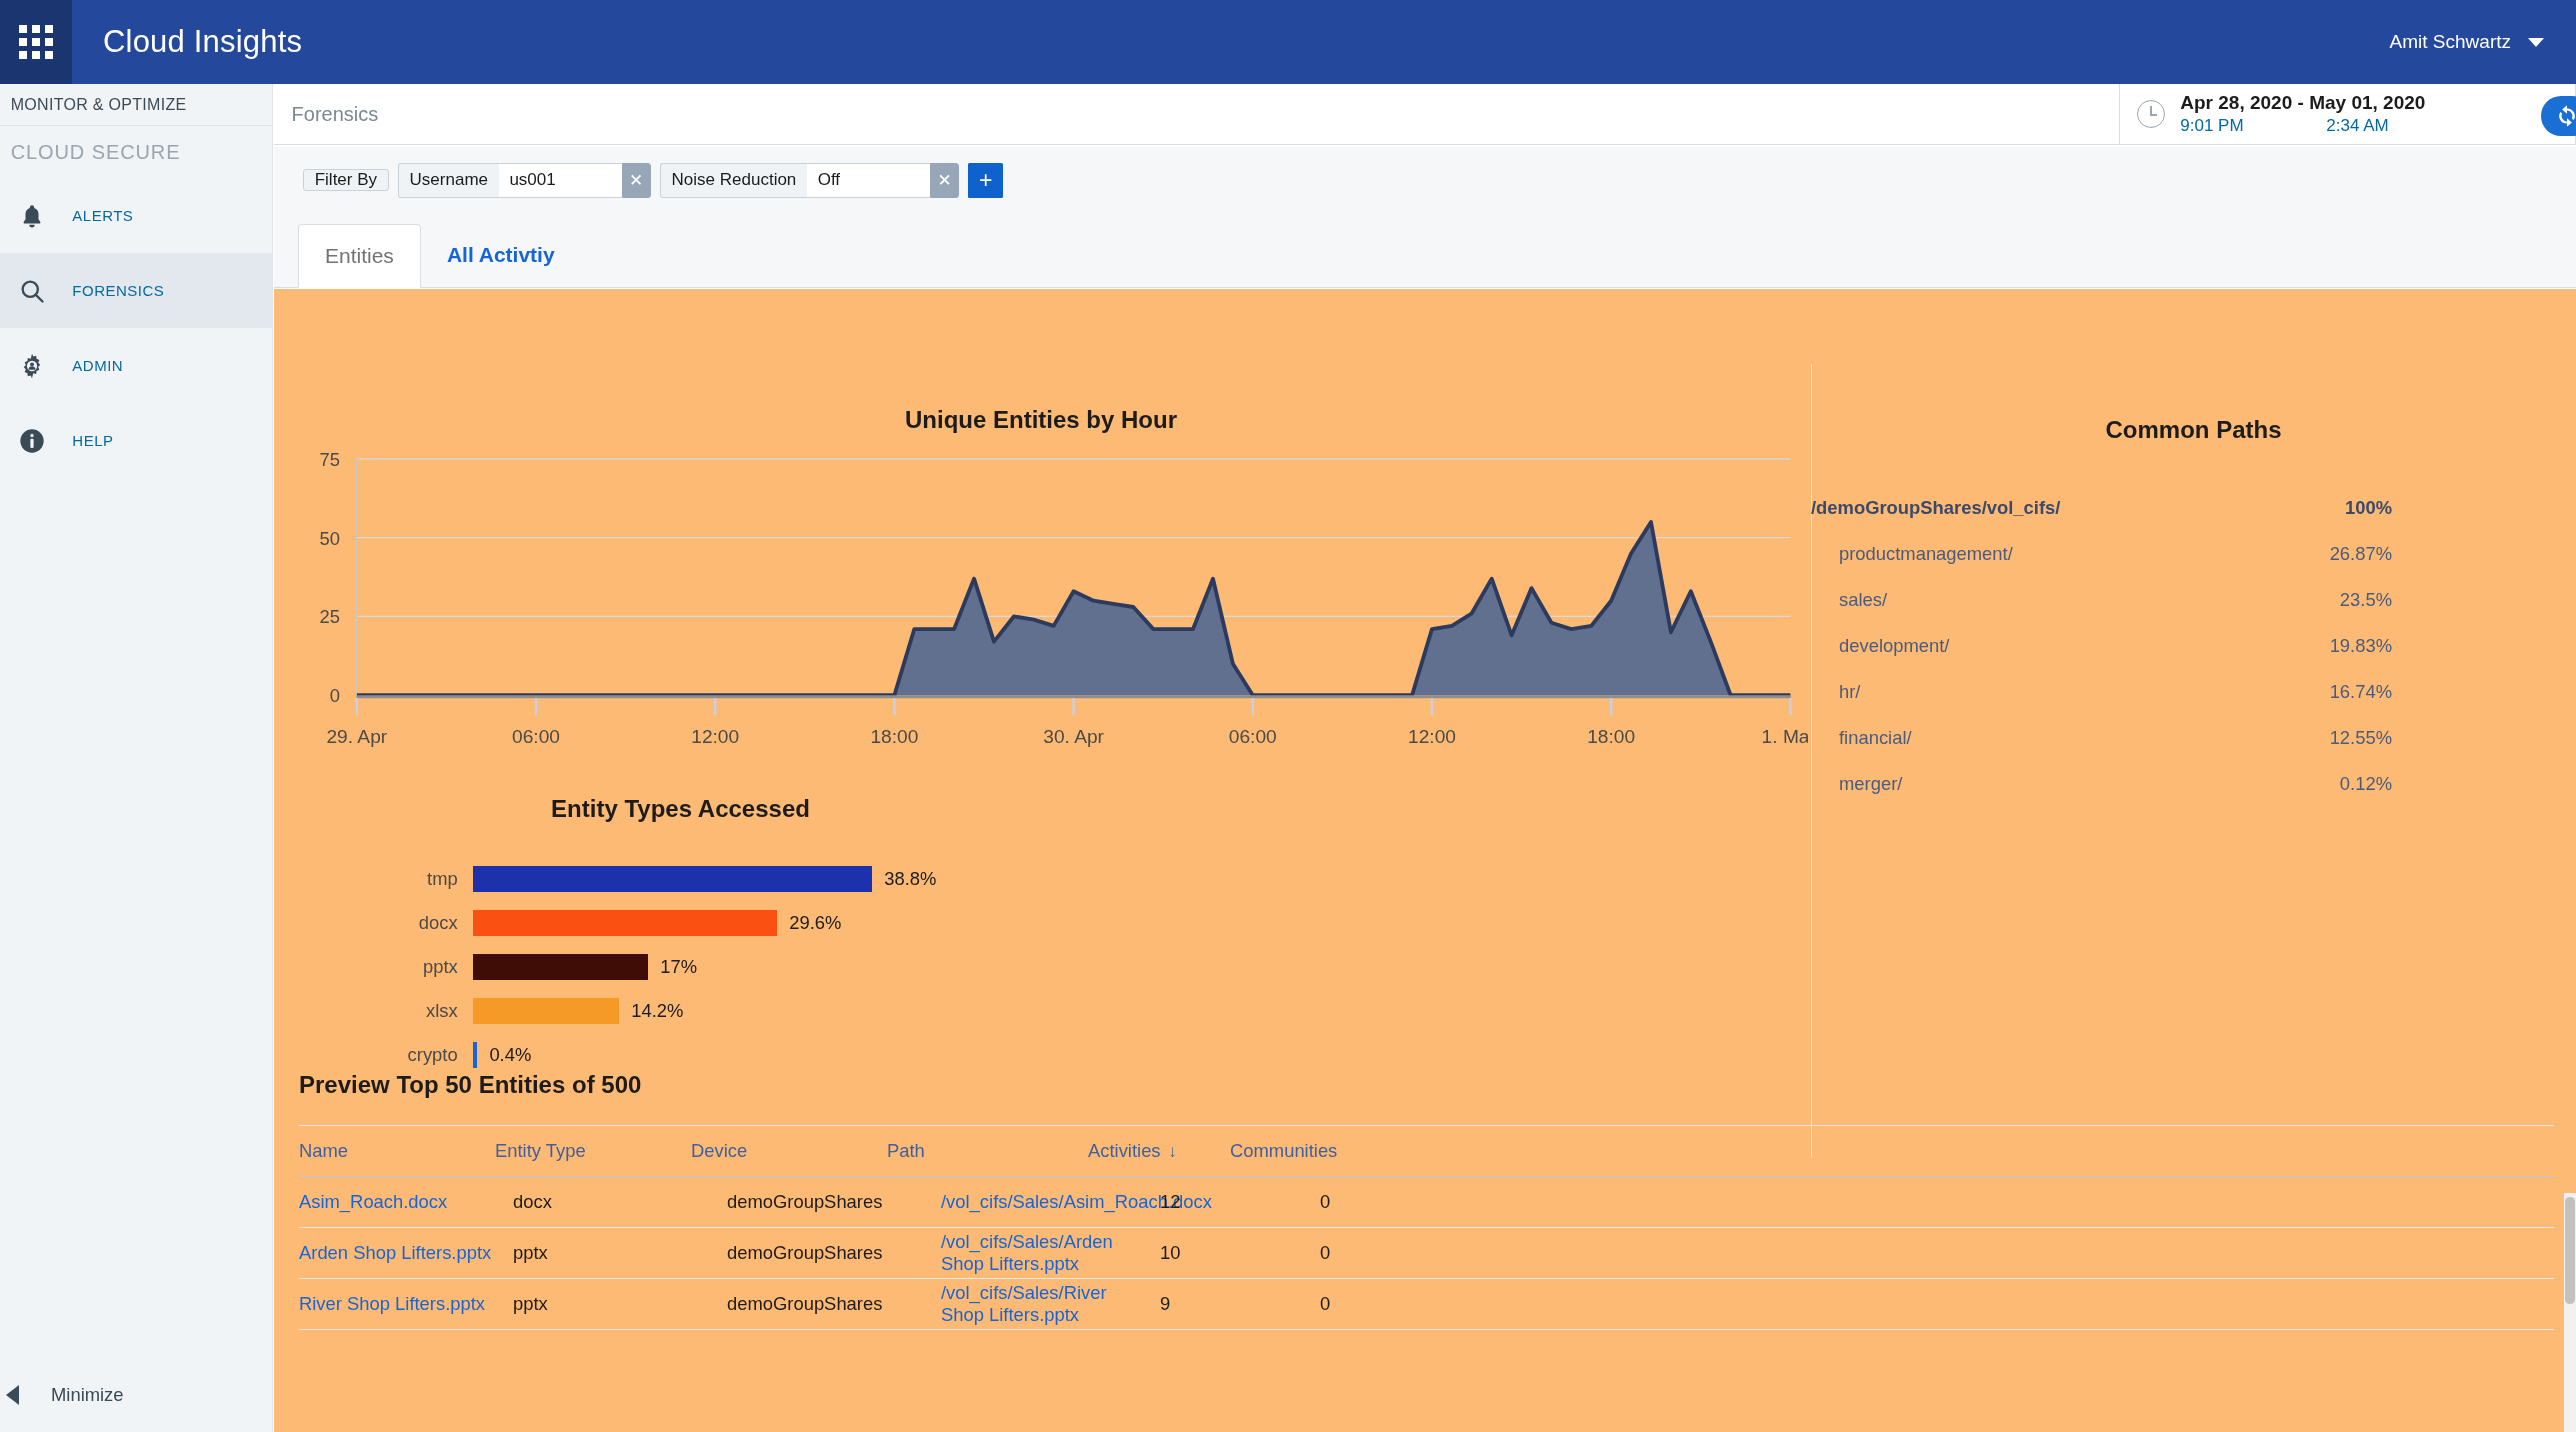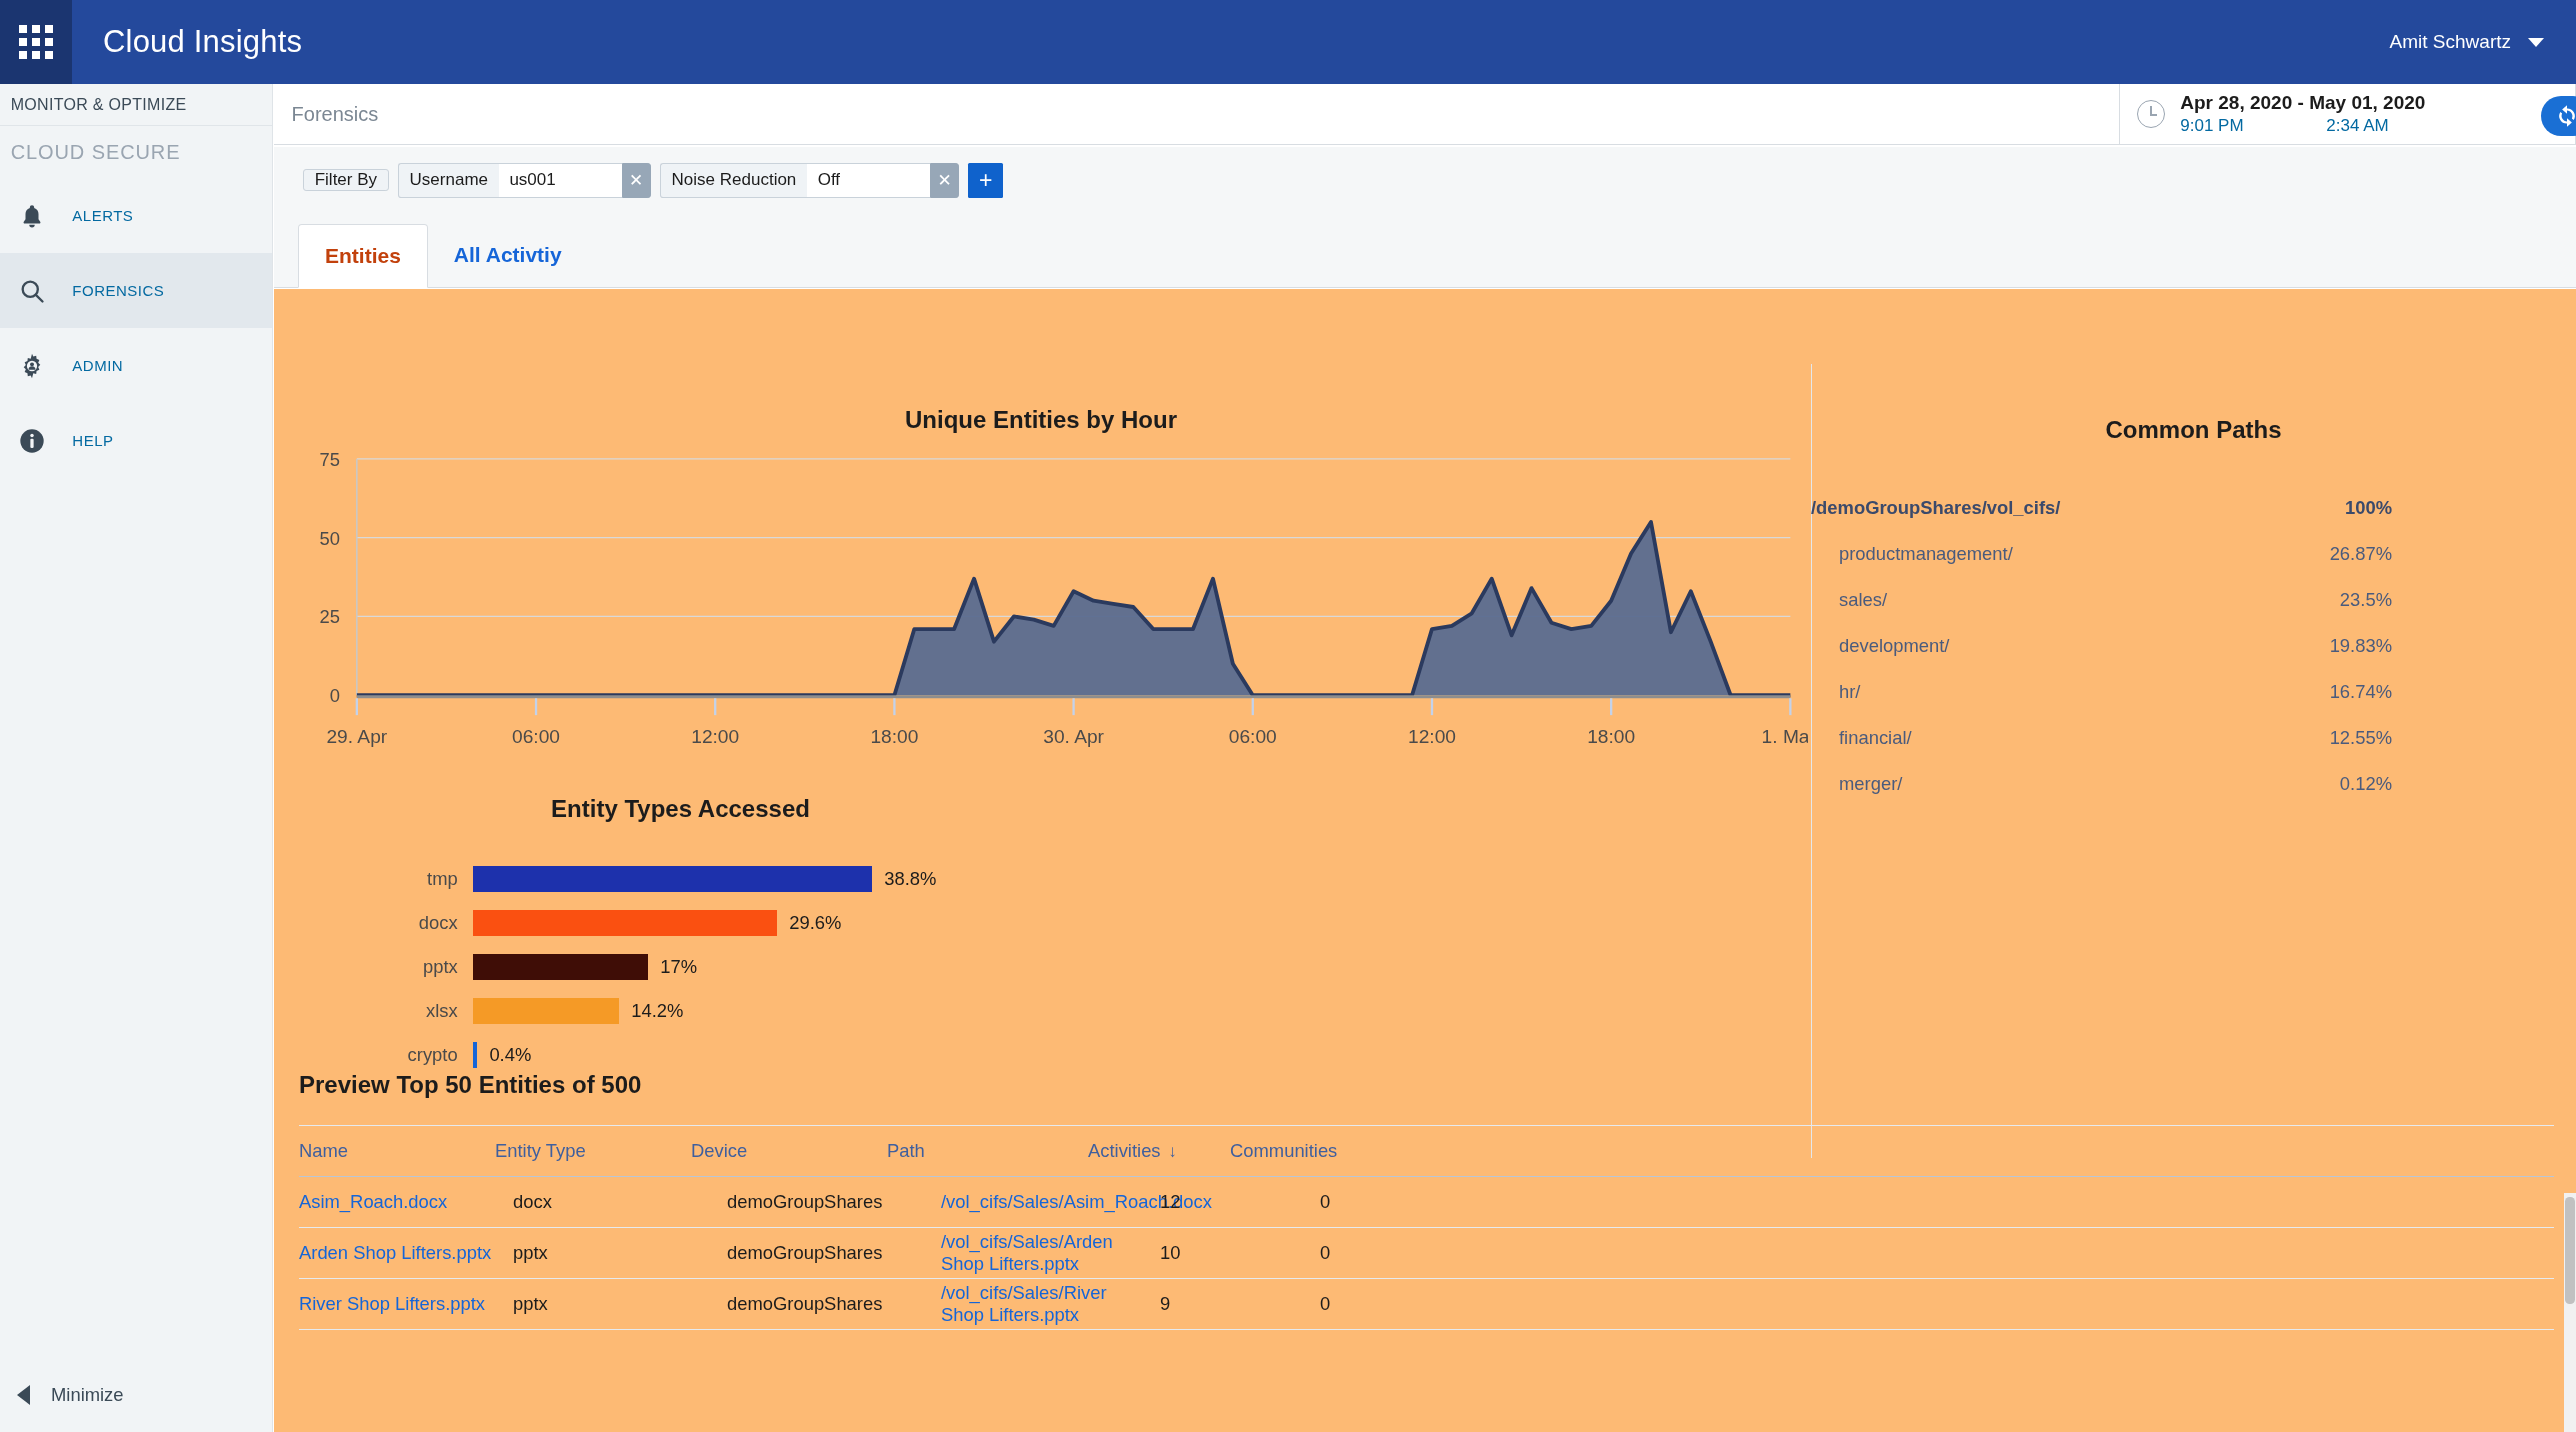--- a/index.html
+++ b/index.html
@@ -51,21 +51,21 @@
   }
   .nav-item {
     height: 75px; display: flex; align-items: center; padding-left: 15.3px;
     cursor: pointer; gap: 23px;
   }
   .nav-item.active { background: #e2e8ed; }
   .nav-icon { width: 34px; display: flex; align-items: center; justify-content: center; }
   .nav-label { font-size: 15px; color: #0369a1; letter-spacing: 0.5px; }
   #minimize {
     position: absolute; bottom: 0; left: 0; width: 290px; height: 77px;
-    display: flex; align-items: center; padding-left: 17px; gap: 21px; cursor: pointer;
+    display: flex; align-items: center; padding-left: 6px; gap: 32px; cursor: pointer;
   }
   .caret-left {
     width: 0; height: 0; border-top: 10.7px solid transparent;
     border-bottom: 10.7px solid transparent; border-right: 13px solid #3b4a57;
   }
   #minimize-label { font-size: 18.4px; color: #3b4a57; }
 
   
   #crumbbar {
     position: absolute; top: 84px; left: 274px; width: 2302px; height: 61px;
@@ -131,21 +131,21 @@
   #tabs {
     position: absolute; top: 212px; left: 274px; width: 2302px; height: 76px;
     background: #f5f7f8; display: flex; align-items: flex-end;
     border-bottom: 0.8px solid #d8dde2;
   }
   .tab {
     height: 64px; display: flex; align-items: center; padding: 0 26px;
     font-size: 21px; cursor: pointer;
   }
   .tab.active {
-    background: #ffffff; color: #c2410c; font-weight: bold;
+    background: #ffffff; color: #737373; font-weight: normal;
     border: 0.8px solid #d8dde2; border-bottom: 0.8px solid #ffffff;
     border-radius: 3.8px 3.8px 0 0; margin-bottom: -0.8px; margin-left: 24px;
   }
   .tab.inactive { color: #1565d8; font-weight: bold; }
 
   
   #content {
     position: absolute; top: 289px; left: 274px; width: 2302px; height: 1145px;
     background: #fdba74;
   }

